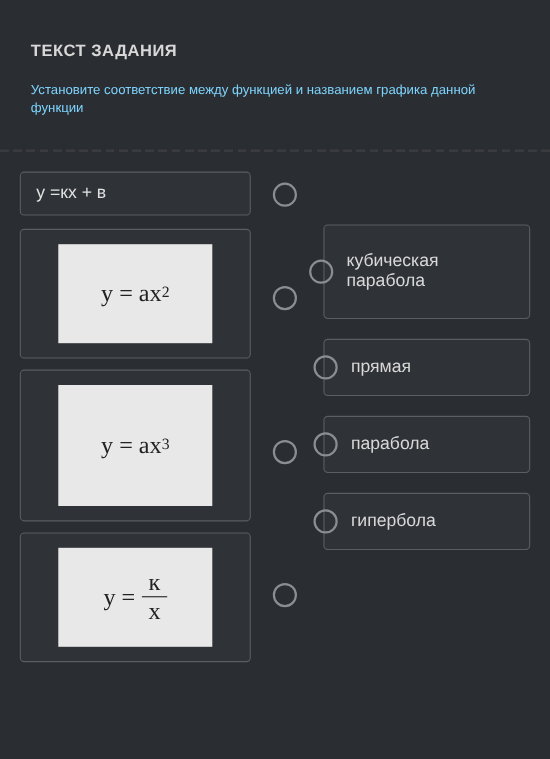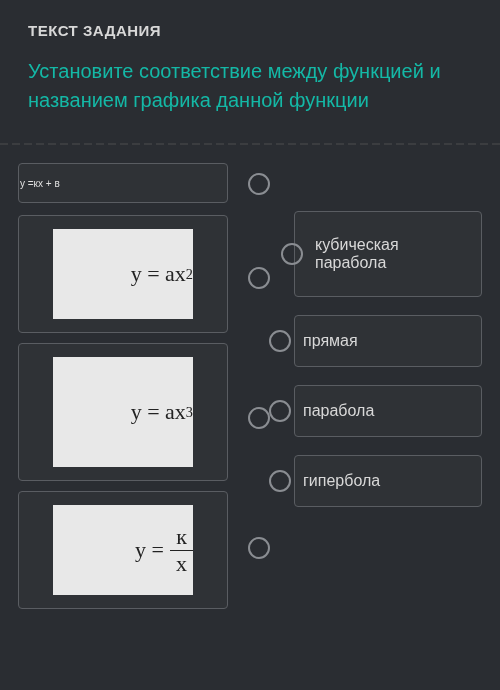--- a/index.html
+++ b/index.html
@@ -9,33 +9,33 @@
     }
     body {
       width: 500px;
       height: 690px;
       background: #2a2d32;
       font-family: -apple-system, BlinkMacSystemFont, 'Segoe UI', Arial, sans-serif;
       color: #e8e8e8;
       overflow: hidden;
     }
     .header {
-      padding: 22px 28px 14px 28px;
+      padding: 38px 28px 14px 28px;
     }
     .header-title {
       font-size: 15px;
       font-weight: 600;
       letter-spacing: 0.5px;
       color: #d8d8d8;
       margin-bottom: 18px;
     }
     .instruction {
-      font-size: 20px;
+      font-size: 12px;
       line-height: 1.45;
-      color: #14b8a6;
+      color: #7dd3fc;
       font-weight: 400;
     }
     .divider {
       height: 2px;
       background: repeating-linear-gradient(90deg, #555 0, #555 8px, transparent 8px, transparent 12px);
       margin: 14px 0 18px 0;
       opacity: 0.4;
     }
     .match-area {
       display: flex;
@@ -52,38 +52,38 @@
       border: 1px solid #5a5d62;
       border-radius: 4px;
       background: #2f3236;
       display: flex;
       align-items: center;
       justify-content: center;
       position: relative;
     }
     .left-item.text-item {
       height: 40px;
-      padding: 0 1px;
+      padding: 0 14px;
       justify-content: flex-start;
-      font-size: 10px;
+      font-size: 16px;
       color: #e0e0e0;
       margin-bottom: 2px;
     }
     .left-item.img-item {
       padding: 10px;
       height: 118px;
     }
     .formula-box {
       background: #e8e8e8;
       color: #222;
       width: 140px;
       height: 90px;
       display: flex;
       align-items: center;
-      justify-content: flex-end;
+      justify-content: center;
       font-size: 22px;
       font-family: 'Times New Roman', serif;
     }
     .formula-box.tall {
       height: 110px;
     }
     .connector-col {
       display: flex;
       flex-direction: column;
       width: 26px;
@@ -118,21 +118,21 @@
       display: flex;
       align-items: center;
       gap: 12px;
       min-height: 64px;
     }
     .right-item .radio {
       margin-left: -42px;
     }
     .right-item.compact {
       min-height: 50px;
-      padding: 14px 16px;
+      padding: 14px 32px;
     }
     sup { font-size: 0.65em; vertical-align: super; }
     .frac {
       display: inline-flex;
       flex-direction: column;
       align-items: center;
       vertical-align: middle;
       line-height: 1;
       margin-left: 6px;
     }

